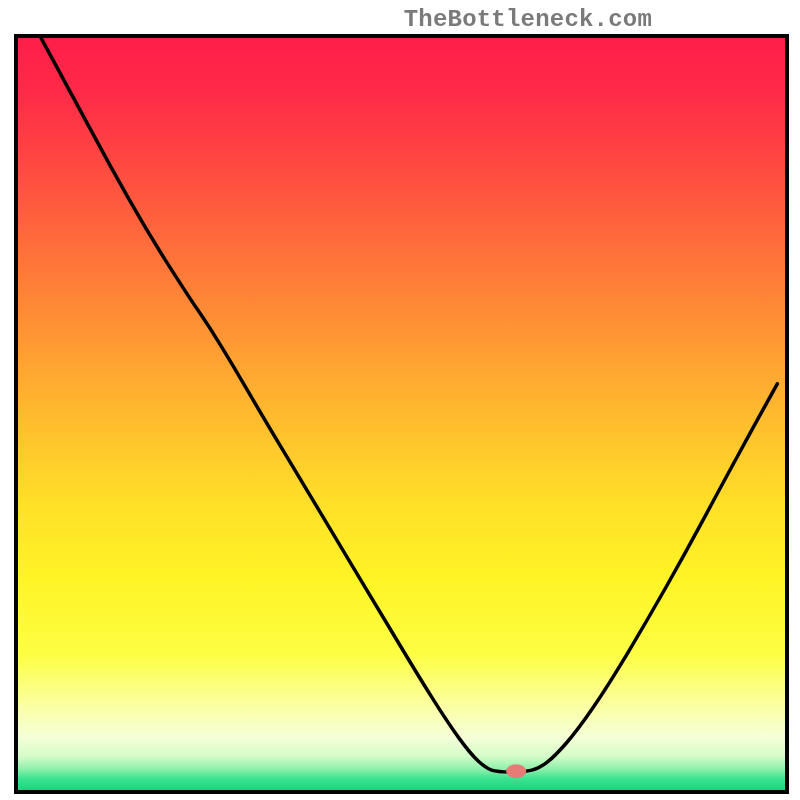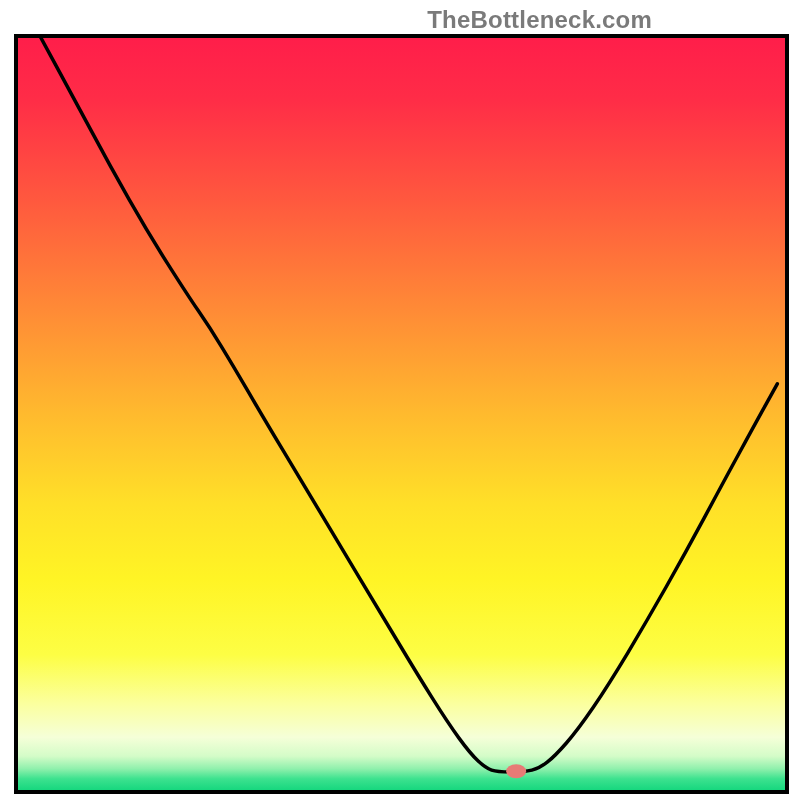--- a/index.html
+++ b/index.html
@@ -7,20 +7,21 @@
     padding: 0;
     width: 800px;
     height: 800px;
     background: #ffffff;
     font-family: Arial, Helvetica, sans-serif;
   }
   .container {
     position: relative;
     width: 664px;
     height: 800px;
+    font-family: Liberation Mono, monospace;
   }
   .watermark {
     position: absolute;
     top: 6px;
     right: 12px;
     font-size: 24px;
     font-weight: bold;
     color: #7a7a7a;
     letter-spacing: 0.2px;
     z-index: 10;

